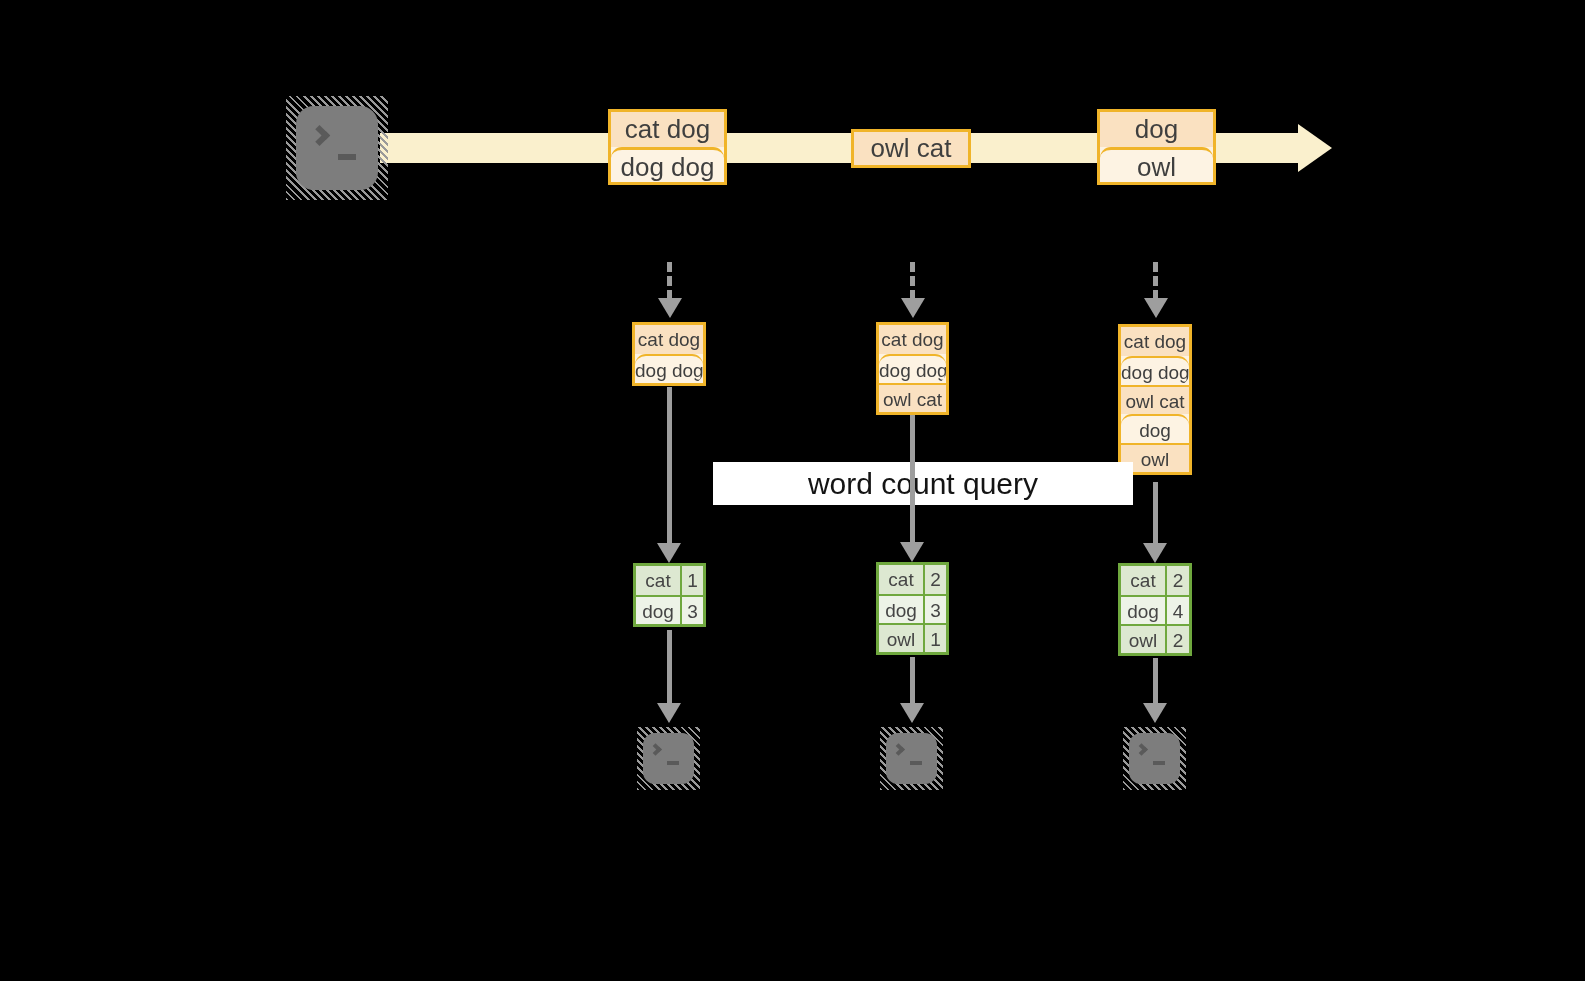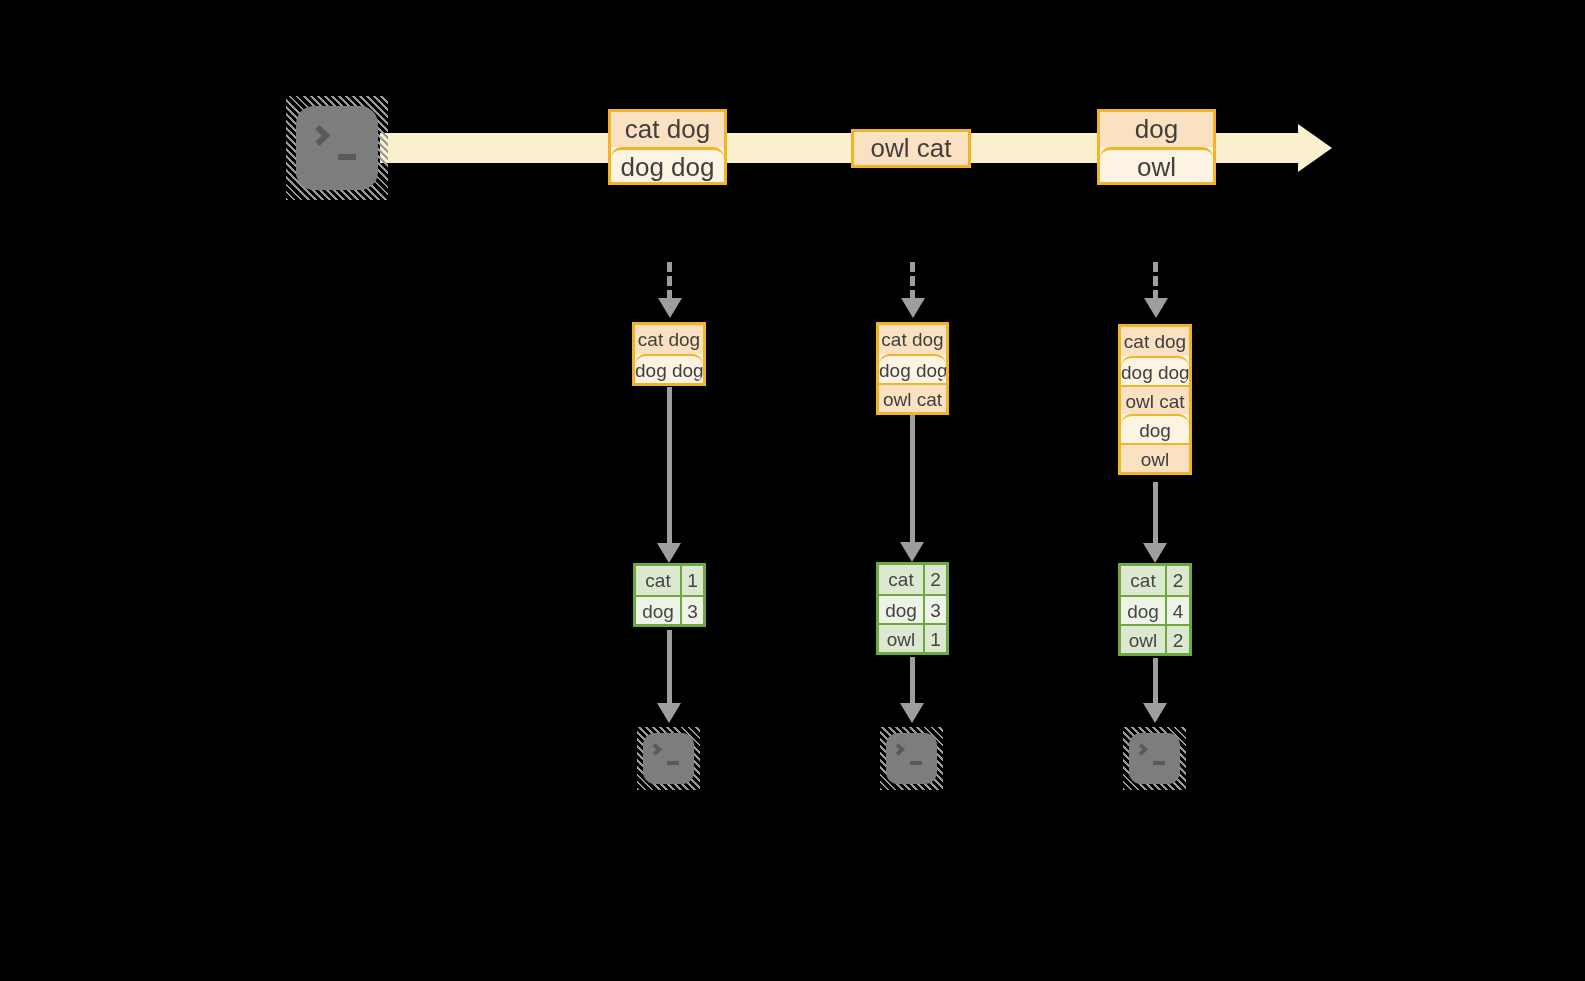--- a/index.html
+++ b/index.html
@@ -110,20 +110,21 @@
     <div class="ocell dark">owl cat</div>
   </div>
   <div class="obox sm" style="left:1110px;top:324px;width:74px">
     <div class="ocell dark">cat dog</div>
     <div class="ocell light">dog dog</div>
     <div class="ocell dark">owl cat</div>
     <div class="ocell light">dog</div>
     <div class="ocell dark">owl</div>
   </div>
 
+  <div class="query">word count query</div>
 
   <div class="vline" style="left:658.5px;top:387px;height:156px"></div>
   <div class="ahead" style="left:649px;top:543px"></div>
   <div class="vline ztop" style="left:901.5px;top:415px;height:127px"></div>
   <div class="ahead ztop" style="left:892px;top:542px"></div>
   <div class="vline" style="left:1144.5px;top:482px;height:61px"></div>
   <div class="ahead" style="left:1135px;top:543px"></div>
 
   <div class="gtable" style="left:625px;top:563px;width:73px">
     <div class="grow dark">

